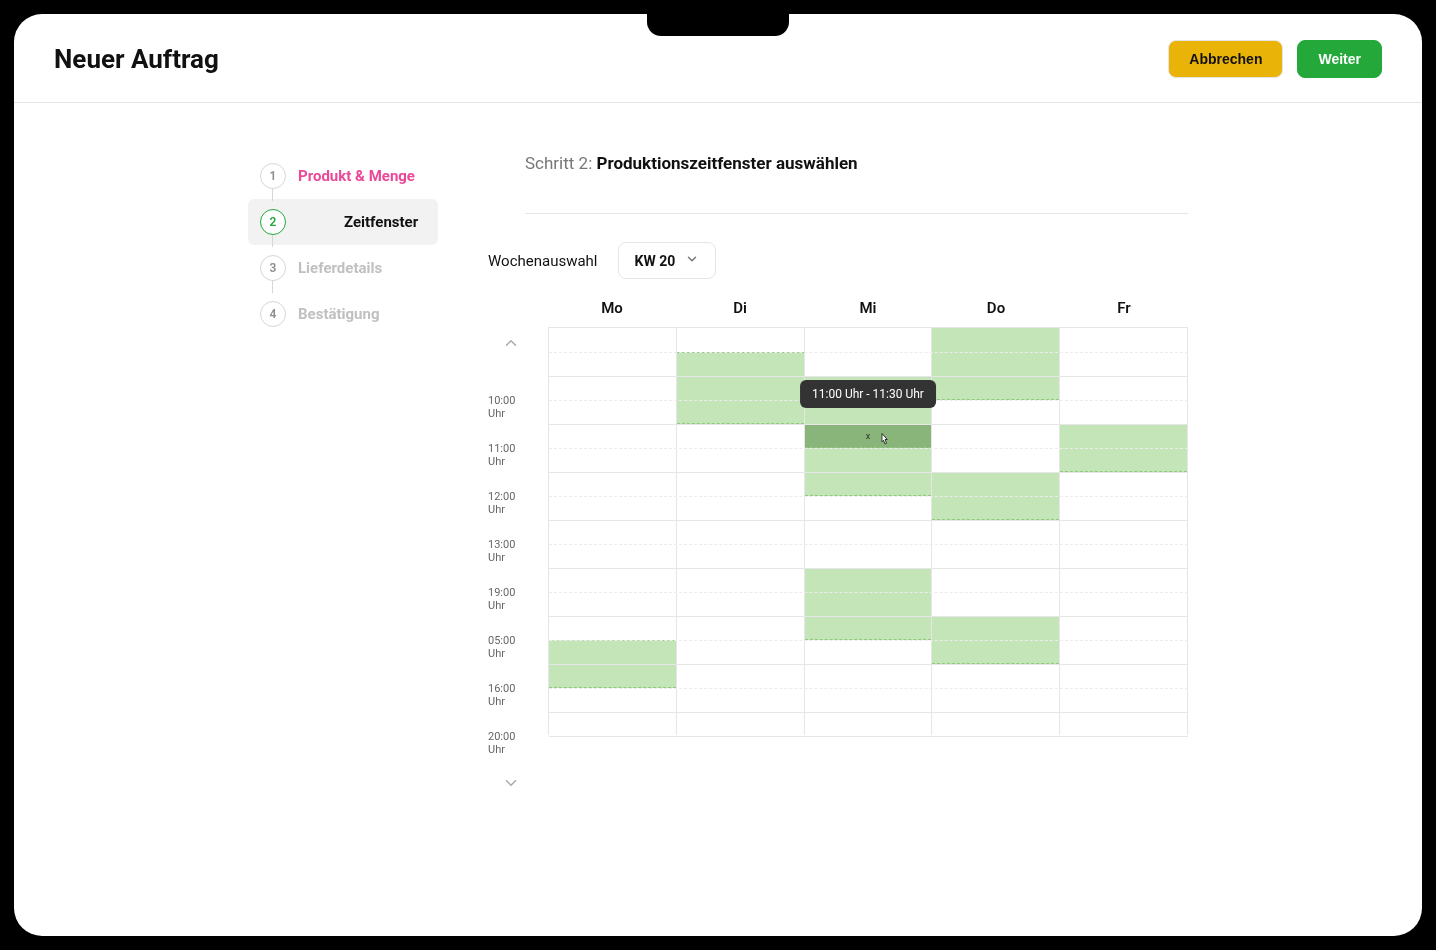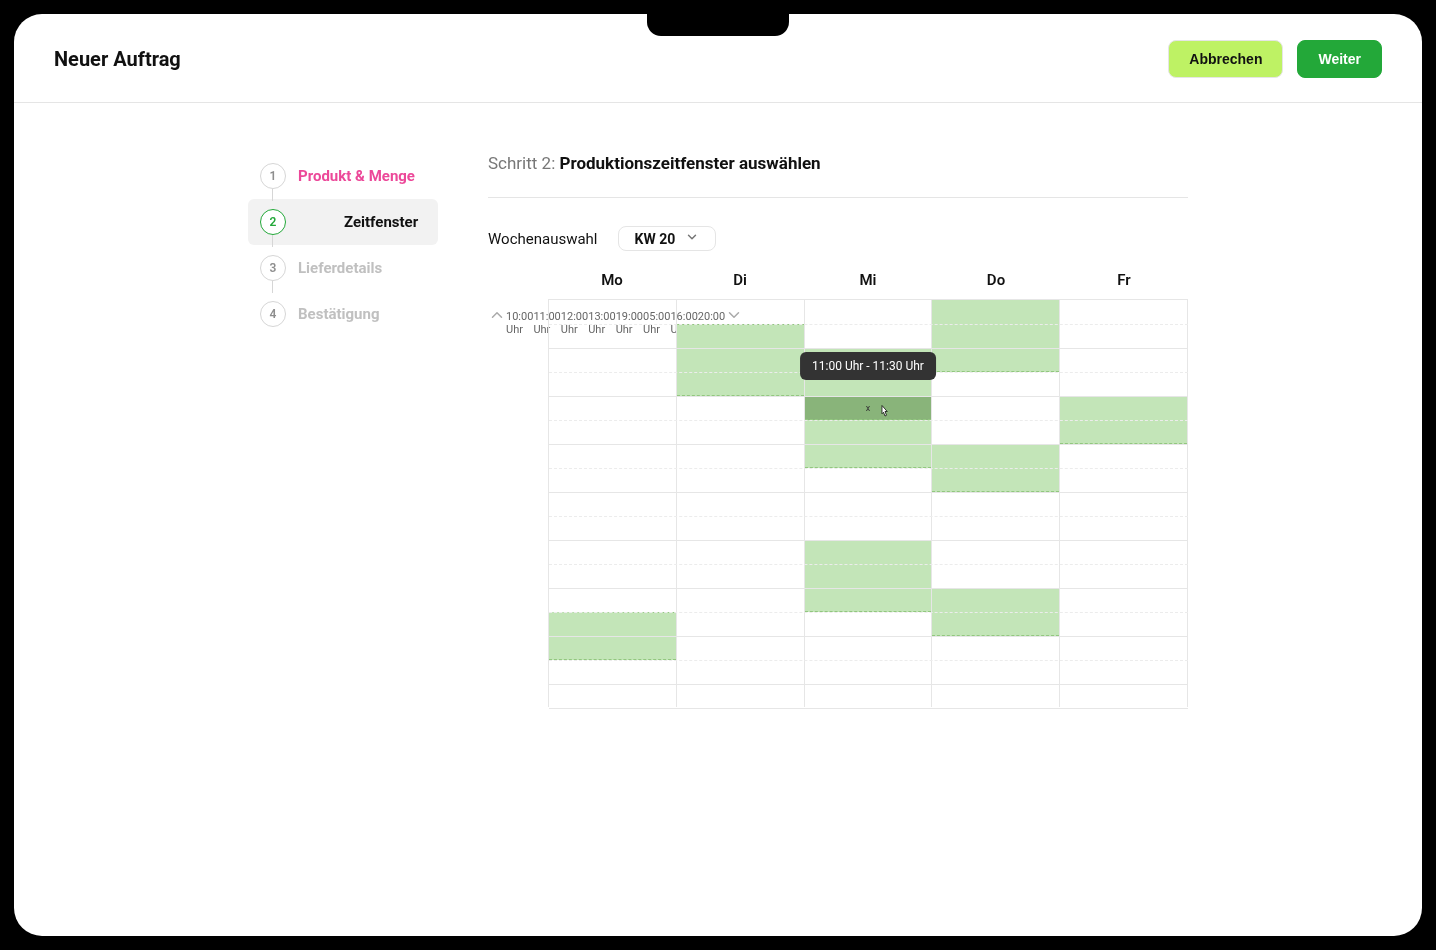--- a/index.html
+++ b/index.html
@@ -43,32 +43,32 @@
     z-index: 10;
   }
   .header {
     display: flex;
     justify-content: space-between;
     align-items: center;
     padding: 26px 40px 24px 40px;
     border-bottom: 1px solid var(--border);
   }
   .page-title {
-    font-size: 20px;
+    font-size: 26px;
     font-weight: 700;
   }
   .header-actions { display: flex; gap: 14px; }
   .btn {
     padding: 10px 20px;
     border-radius: 8px;
     font-size: 14px;
     font-weight: 700;
     cursor: pointer;
     border: 1px solid var(--border);
-    background: #bef264;
+    background: #eab308;
     color: var(--text);
   }
   .btn-primary {
     background: var(--accent);
     border-color: var(--accent);
     color: #fff;
   }
   .content {
     display: flex;
     gap: 50px;
@@ -120,37 +120,38 @@
     font-weight: 700;
     color: #c0c0c0;
   }
   .step.done .step-label { color: #ec4899; }
   .step.active .step-label { color: var(--text); margin-left: 46px; }
 
   .main { width: 700px; }
   .main-title {
     font-size: 17px;
     font-weight: 400;
-    padding-bottom: 24px;
+    padding-bottom: 40px;
     border-bottom: 1px solid var(--border);
+    margin-left: 37px;
   }
   .main-title .muted { color: #777; }
   .main-title .strong { font-weight: 700; }
   .week-row {
     display: flex;
     align-items: center;
     gap: 20px;
     margin-top: 28px;
     font-size: 15px;
   }
   .week-select {
     display: inline-flex;
     align-items: center;
     gap: 10px;
-    padding: 3px 16px;
+    padding: 9px 16px;
     border: 1px solid var(--border);
     border-radius: 8px;
     cursor: pointer;
     font-weight: 700;
     font-size: 14px;
   }
   .week-select svg { width: 14px; height: 14px; }
 
   .calendar-wrap {
     margin-top: 20px;
@@ -171,20 +172,22 @@
   }
   .scroll-arrow {
     width: 24px; height: 24px;
     color: #aaa;
     display: flex; align-items: center; justify-content: center;
     margin: 4px auto;
     cursor: pointer;
   }
   .time-col {
     display: flex;
+    flex-direction: column;
+    align-items: flex-end;
     padding-right: 14px;
   }
   .time-label {
     font-size: 11px;
     color: #666;
     height: var(--row-h);
     display: flex;
     align-items: center;
   }
   .grid {

